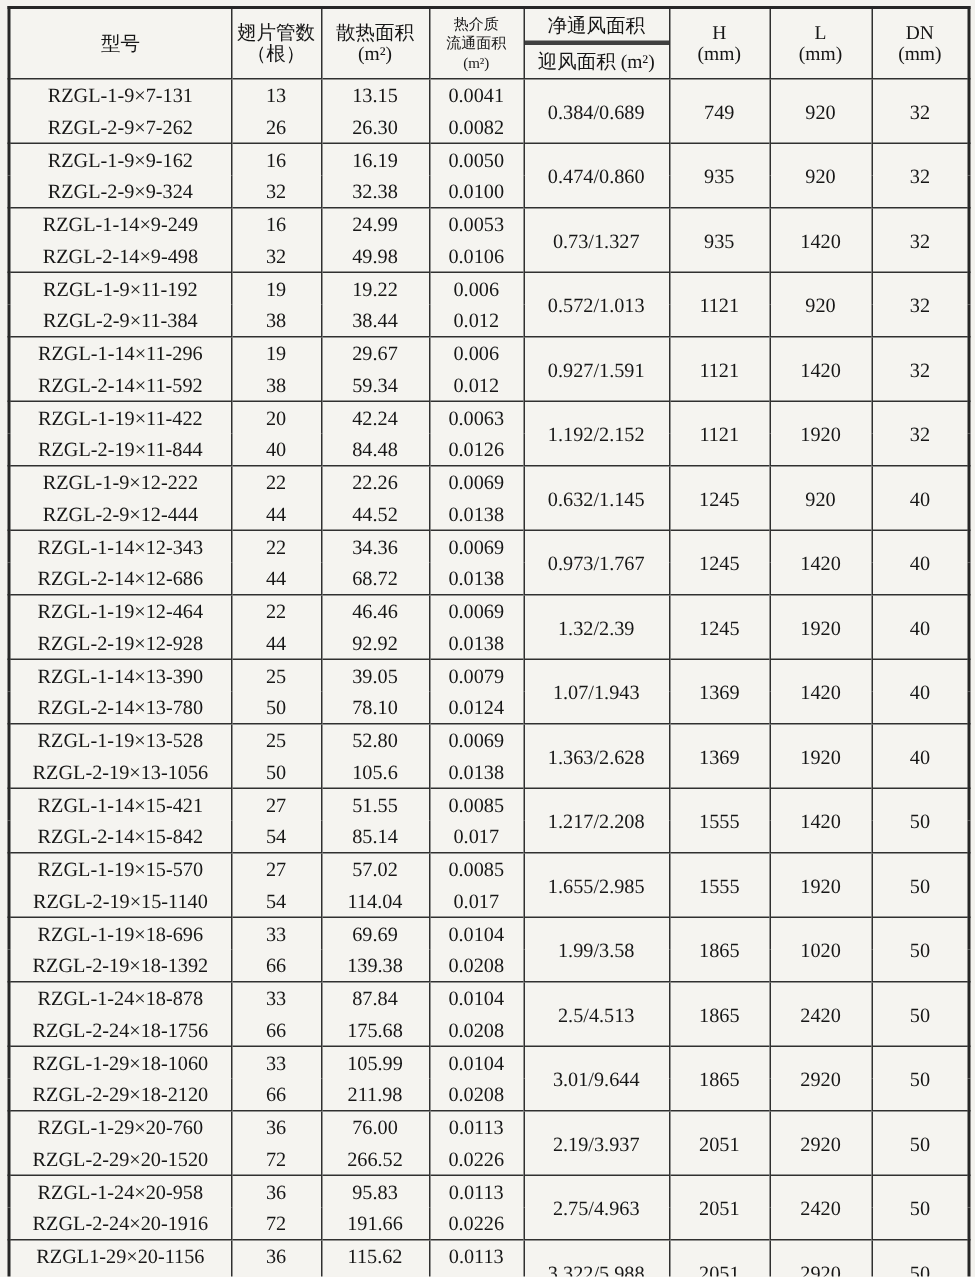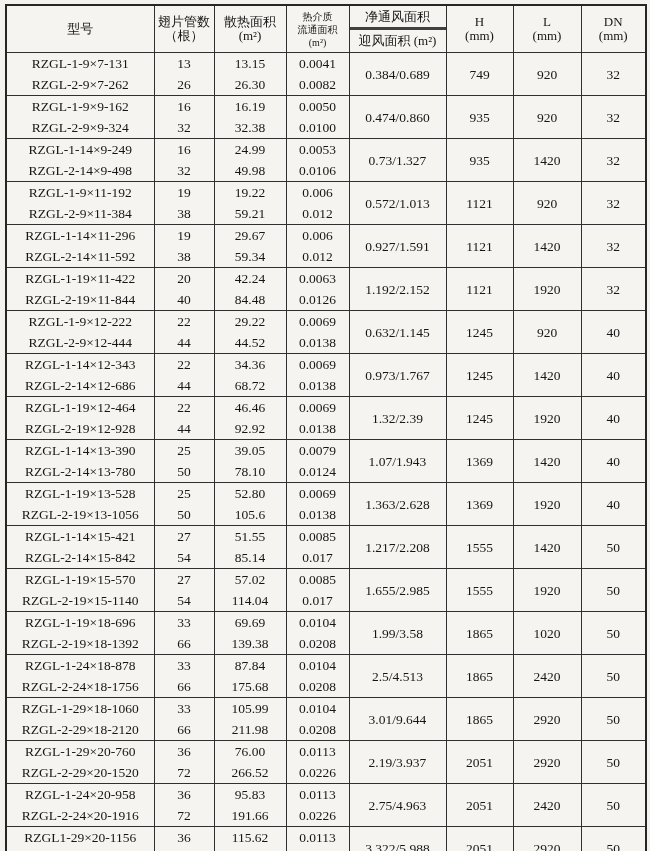--- a/index.html
+++ b/index.html
@@ -169,21 +169,21 @@
     <td>19.22</td>
     <td>0.006</td>
     <td class="merged" rowspan="2">0.572/1.013</td>
     <td class="merged" rowspan="2">1121</td>
     <td class="merged" rowspan="2">920</td>
     <td class="merged" rowspan="2">32</td>
   </tr>
   <tr class="pair-bottom">
     <td>RZGL-2-9×11-384</td>
     <td>38</td>
-    <td>59.21</td>
+    <td>38.44</td>
     <td>0.012</td>
   </tr>
 
   <tr class="pair-top">
     <td>RZGL-1-14×11-296</td>
     <td>19</td>
     <td>29.67</td>
     <td>0.006</td>
     <td class="merged" rowspan="2">0.927/1.591</td>
     <td class="merged" rowspan="2">1121</td>
@@ -210,21 +210,21 @@
   <tr class="pair-bottom">
     <td>RZGL-2-19×11-844</td>
     <td>40</td>
     <td>84.48</td>
     <td>0.0126</td>
   </tr>
 
   <tr class="pair-top">
     <td>RZGL-1-9×12-222</td>
     <td>22</td>
-    <td>29.22</td>
+    <td>22.26</td>
     <td>0.0069</td>
     <td class="merged" rowspan="2">0.632/1.145</td>
     <td class="merged" rowspan="2">1245</td>
     <td class="merged" rowspan="2">920</td>
     <td class="merged" rowspan="2">40</td>
   </tr>
   <tr class="pair-bottom">
     <td>RZGL-2-9×12-444</td>
     <td>44</td>
     <td>44.52</td>

